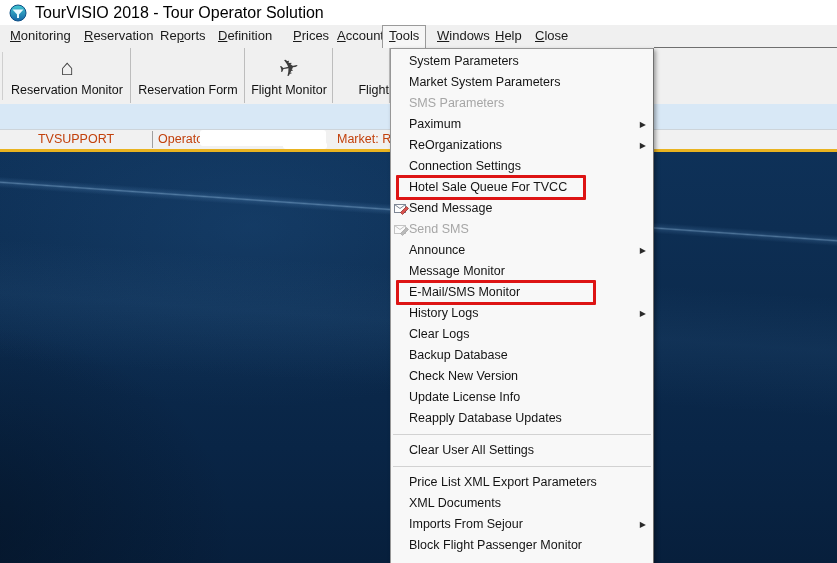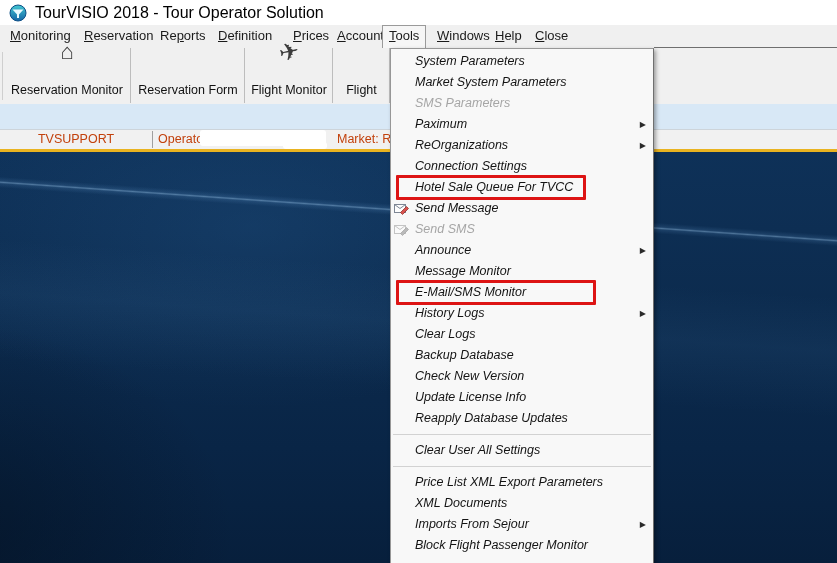--- a/index.html
+++ b/index.html
@@ -16,21 +16,21 @@
   .menubar{position:absolute;left:0;top:25px;width:837px;height:23px;background:#f0f0f0;border-bottom:1px solid #e2e2e2;}
   .mb-item{position:absolute;top:0;height:21px;line-height:21px;padding:0 6px;font-size:13px;color:#1a1a1a;cursor:default;}
   .mb-item .mn{text-decoration:underline;}
   .mb-item.open{background:#f6f6f6;border:1px solid #9a9a9a;border-bottom:none;height:23px;line-height:20px;}
   
   .toolbar{position:absolute;left:0;top:48px;width:837px;height:56px;background:#f0f0f0;border-bottom:1px solid #d8d8d8;}
   .toolbar::before{content:"";position:absolute;left:2px;top:4px;bottom:4px;width:1px;background:#cfcfcf;}
   .tb-btn{position:absolute;top:0;height:55px;border-right:1px solid #bdbdbd;display:flex;flex-direction:column;align-items:center;justify-content:flex-end;padding-bottom:6px;box-sizing:border-box;cursor:default;}
   .tb-icon{font-size:22px;line-height:26px;color:#3c3c3c;flex:0 0 auto;margin-bottom:2px;}
   .tb-icon.plane{font-size:24px;transform:rotate(-12deg);}
-  .tb-label{font-size:12.5px;color:#111;white-space:nowrap;margin-top:16px;}
+  .tb-label{font-size:12.5px;color:#111;white-space:nowrap;}
   .tb-dark-top{position:absolute;left:654px;top:47px;width:183px;height:1px;background:#6f6f6f;z-index:60;}
   
   .bluestrip{position:absolute;left:0;top:104px;width:837px;height:26px;background:#d8e8f6;border-bottom:1px solid #cdd4da;box-sizing:border-box;}
   
   .statusrow{position:absolute;left:0;top:130px;width:837px;height:19px;background:#f1f1f1;font-size:12.5px;color:#c2410c;}
   .st-user{position:absolute;left:0;top:0;width:152px;height:19px;line-height:19px;text-align:center;}
   .st-sep{position:absolute;left:152px;top:1px;width:1px;height:17px;background:#9f9f9f;}
   .st-operator{position:absolute;left:158px;top:0;height:19px;line-height:19px;}
   .st-market{position:absolute;left:337px;top:0;height:19px;line-height:19px;white-space:nowrap;}
   .st-blob{position:absolute;left:200px;top:0px;width:126px;height:16px;background:#ffffff;border-radius:3px;}
@@ -44,21 +44,21 @@
       linear-gradient(180deg,#0e3158 0%,#0c2b4e 38%,#092546 72%,#071f3c 100%);
   }
   .beam{position:absolute;left:-60px;top:38px;width:1000px;height:46px;transform:rotate(4deg);
     background:linear-gradient(180deg,rgba(130,185,235,0) 38%,rgba(120,175,228,.14) 47%,rgba(165,210,248,.42) 50%,rgba(120,175,228,.14) 53%,rgba(130,185,235,0) 62%);}
   .beam2{position:absolute;left:-80px;top:120px;width:1100px;height:120px;transform:rotate(4deg);
     background:linear-gradient(180deg,rgba(70,120,170,0) 0%,rgba(70,125,175,.10) 45%,rgba(70,120,170,0) 100%);}
   
   .popup{position:absolute;left:390px;top:48px;width:264px;height:520px;box-sizing:border-box;
     background:#f8f8f8;border:1px solid #979797;border-right-color:#6f6f6f;
     box-shadow:2px 2px 4px rgba(0,0,0,.35);z-index:50;padding-top:2px;}
-  .menu-item{position:relative;height:21px;line-height:21px;padding-left:24px;font-size:12.5px;color:#141414;cursor:default;white-space:nowrap;font-style:italic;}
+  .menu-item{position:relative;height:21px;line-height:21px;padding-left:18px;font-size:12.5px;color:#141414;cursor:default;white-space:nowrap;}
   .menu-item.disabled{color:#a6a6a6;}
   .menu-item .mi-icon{position:absolute;left:3px;top:3px;width:16px;height:15px;}
   .menu-item.disabled .mi-icon{filter:grayscale(1) opacity(.45);}
   .menu-item .arrow{position:absolute;right:7px;top:0;font-size:8px;color:#2a2a2a;}
   .menu-sep{height:11px;position:relative;}
   .menu-sep::after{content:"";position:absolute;left:2px;right:2px;top:5px;height:1px;background:#d2d2d2;}
   .redbox{position:absolute;left:5px;top:-2px;height:19px;border:3px solid #dd1414;border-radius:1px;pointer-events:none;}
 </style>
 </head>
 <body>
@@ -98,21 +98,21 @@
       <span class="tb-icon">⌂</span>
       <span class="tb-label">Reservation Monitor</span>
     </div>
     <div class="tb-btn" style="left: 132px; width: 113px;">
       <span class="tb-label">Reservation Form</span>
     </div>
     <div class="tb-btn" style="left: 246px; width: 87px;">
       <span class="tb-icon plane">✈</span>
       <span class="tb-label">Flight Monitor</span>
     </div>
-    <div class="tb-btn" style="left: 334px; width: 56px;">
+    <div class="tb-btn" style="left: 334px; width: 56px; align-items: flex-end;">
       <span class="tb-label">Flight</span>
     </div>
   </div>
 <div class="tb-dark-top"></div>
 
 <div class="bluestrip"></div>
 
 <div class="statusrow">
   <span class="st-user">TVSUPPORT</span>
   <span class="st-sep"></span>

